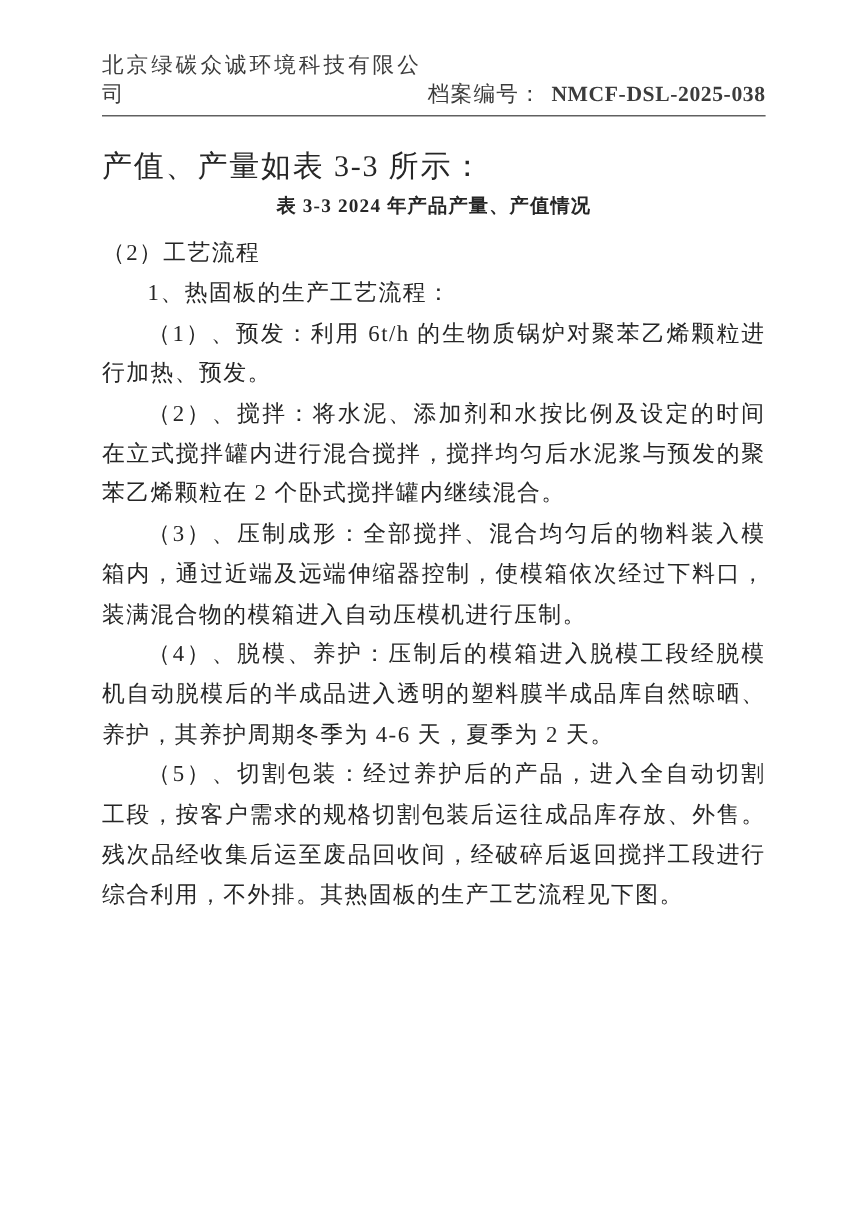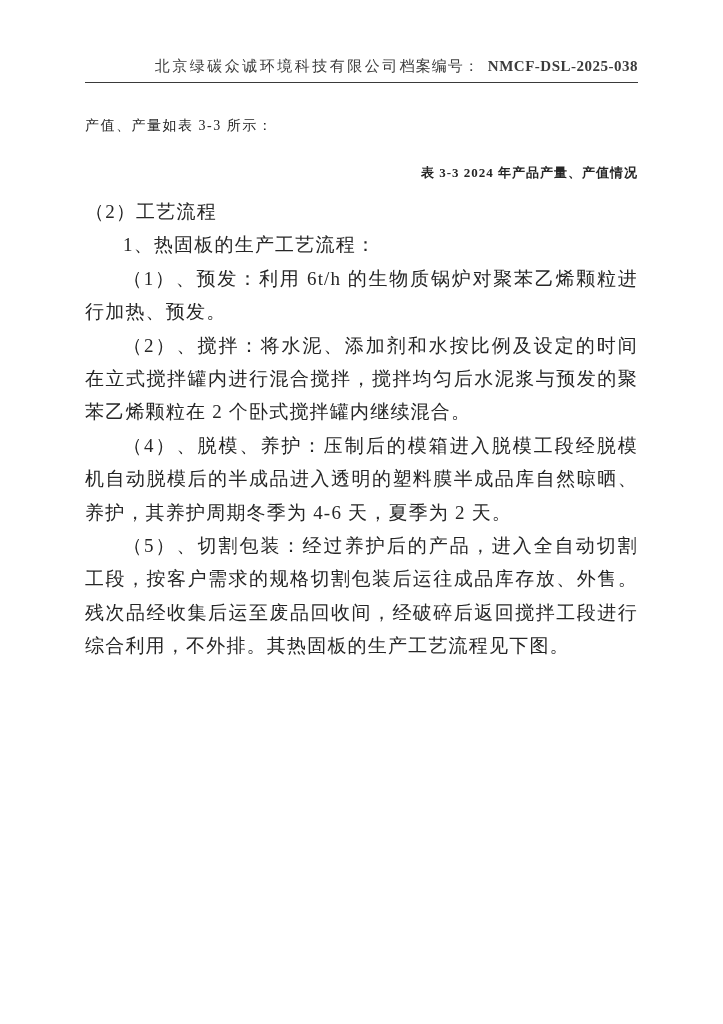--- a/index.html
+++ b/index.html
@@ -11,37 +11,37 @@
     position: relative;
     overflow: hidden;
   }
   .page {
     position: absolute; inset: 0;
     padding: 42px 85px 0 85px;
     box-sizing: border-box;
   }
   .header {
     display: flex; justify-content: flex-end; align-items: flex-end;
-    font-size: 15px; color: #3c3c3c;
+    font-size: 18px; color: #3c3c3c;
     padding-bottom: 6px;
     border-bottom: 1.5px solid #3a3a3a;
   }
   .header .company { letter-spacing: 2.5px; }
   .header .docnum { letter-spacing: 1px; white-space: nowrap; margin-top: 15px; }
   .header .docnum .num { font-weight: bold; margin-left: 8px; letter-spacing: 0.5px; }
   .intro {
     margin: 26px 0 0 0;
-    font-size: 14px; letter-spacing: 1.5px;
+    font-size: 25px; letter-spacing: 1.5px;
     line-height: 33px;
   }
   .table-title {
-    margin-top: 16px;
-    text-align: right;
+    margin-top: 2px;
+    text-align: center;
     font-weight: bold;
-    font-size: 13px;
+    font-size: 16px;
     letter-spacing: 1px;
     line-height: 30px;
   }
   table.prod {
     margin: 4px auto 0 auto;
     border-collapse: collapse;
     width: 348px;
     table-layout: fixed;
   }
   table.prod col.c1 { width: 137px; }
@@ -96,20 +96,21 @@
 
       <p>（2）工艺流程</p>
 
 
       <p class="indent">1、热固板的生产工艺流程：</p>
 
       <p class="indent">（1）、预发：利用 6t/h 的生物质锅炉对聚苯乙烯颗粒进行加热、预发。</p>
 
       <p class="indent">（2）、搅拌：将水泥、添加剂和水按比例及设定的时间在立式搅拌罐内进行混合搅拌，搅拌均匀后水泥浆与预发的聚苯乙烯颗粒在 2 个卧式搅拌罐内继续混合。</p>
 
+      <p class="indent">（3）、压制成形：全部搅拌、混合均匀后的物料装入模箱内，通过近端及远端伸缩器控制，使模箱依次经过下料口，装满混合物的模箱进入自动压模机进行压制。</p>
 
       <p class="indent">（4）、脱模、养护：压制后的模箱进入脱模工段经脱模机自动脱模后的半成品进入透明的塑料膜半成品库自然晾晒、养护，其养护周期冬季为 4-6 天，夏季为 2 天。</p>
 
       <p class="indent">（5）、切割包装：经过养护后的产品，进入全自动切割工段，按客户需求的规格切割包装后运往成品库存放、外售。残次品经收集后运至废品回收间，经破碎后返回搅拌工段进行综合利用，不外排。其热固板的生产工艺流程见下图。</p>
     </div>
 
 
 </div>
 
 </body></html>

